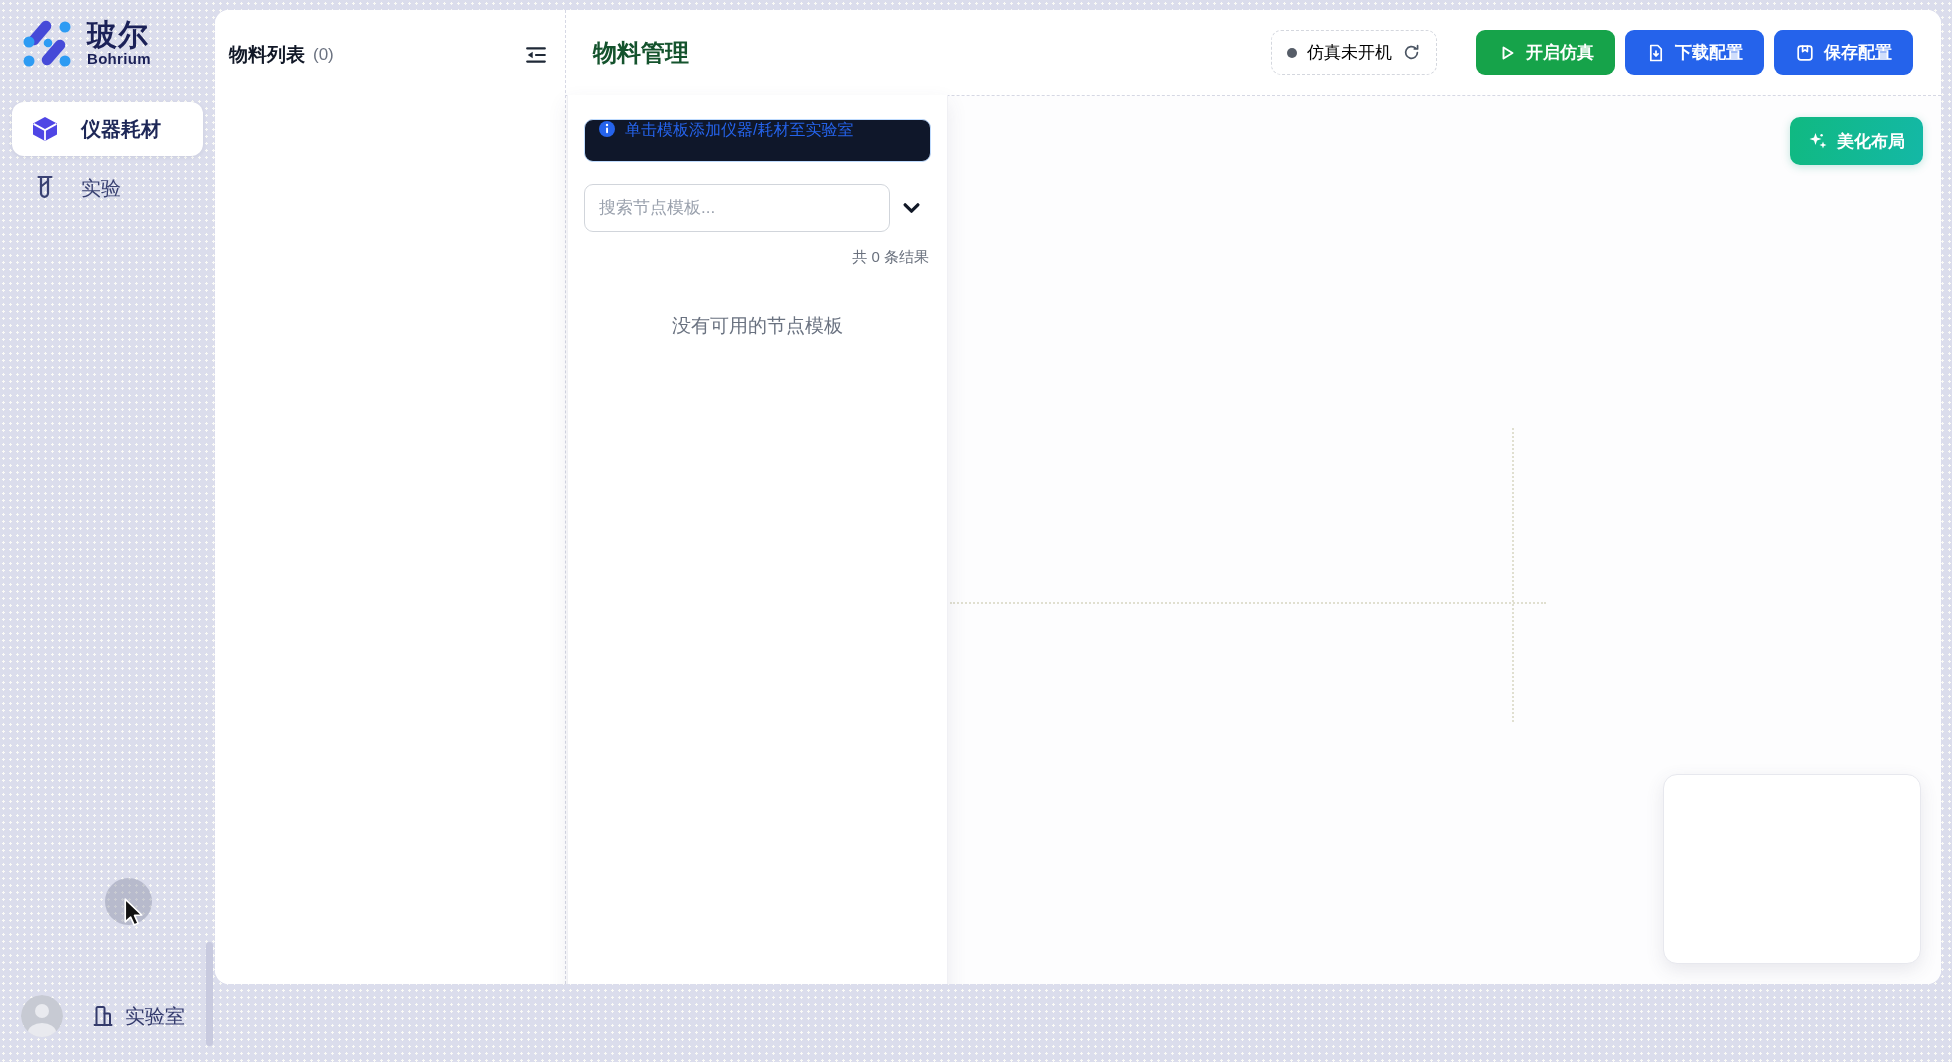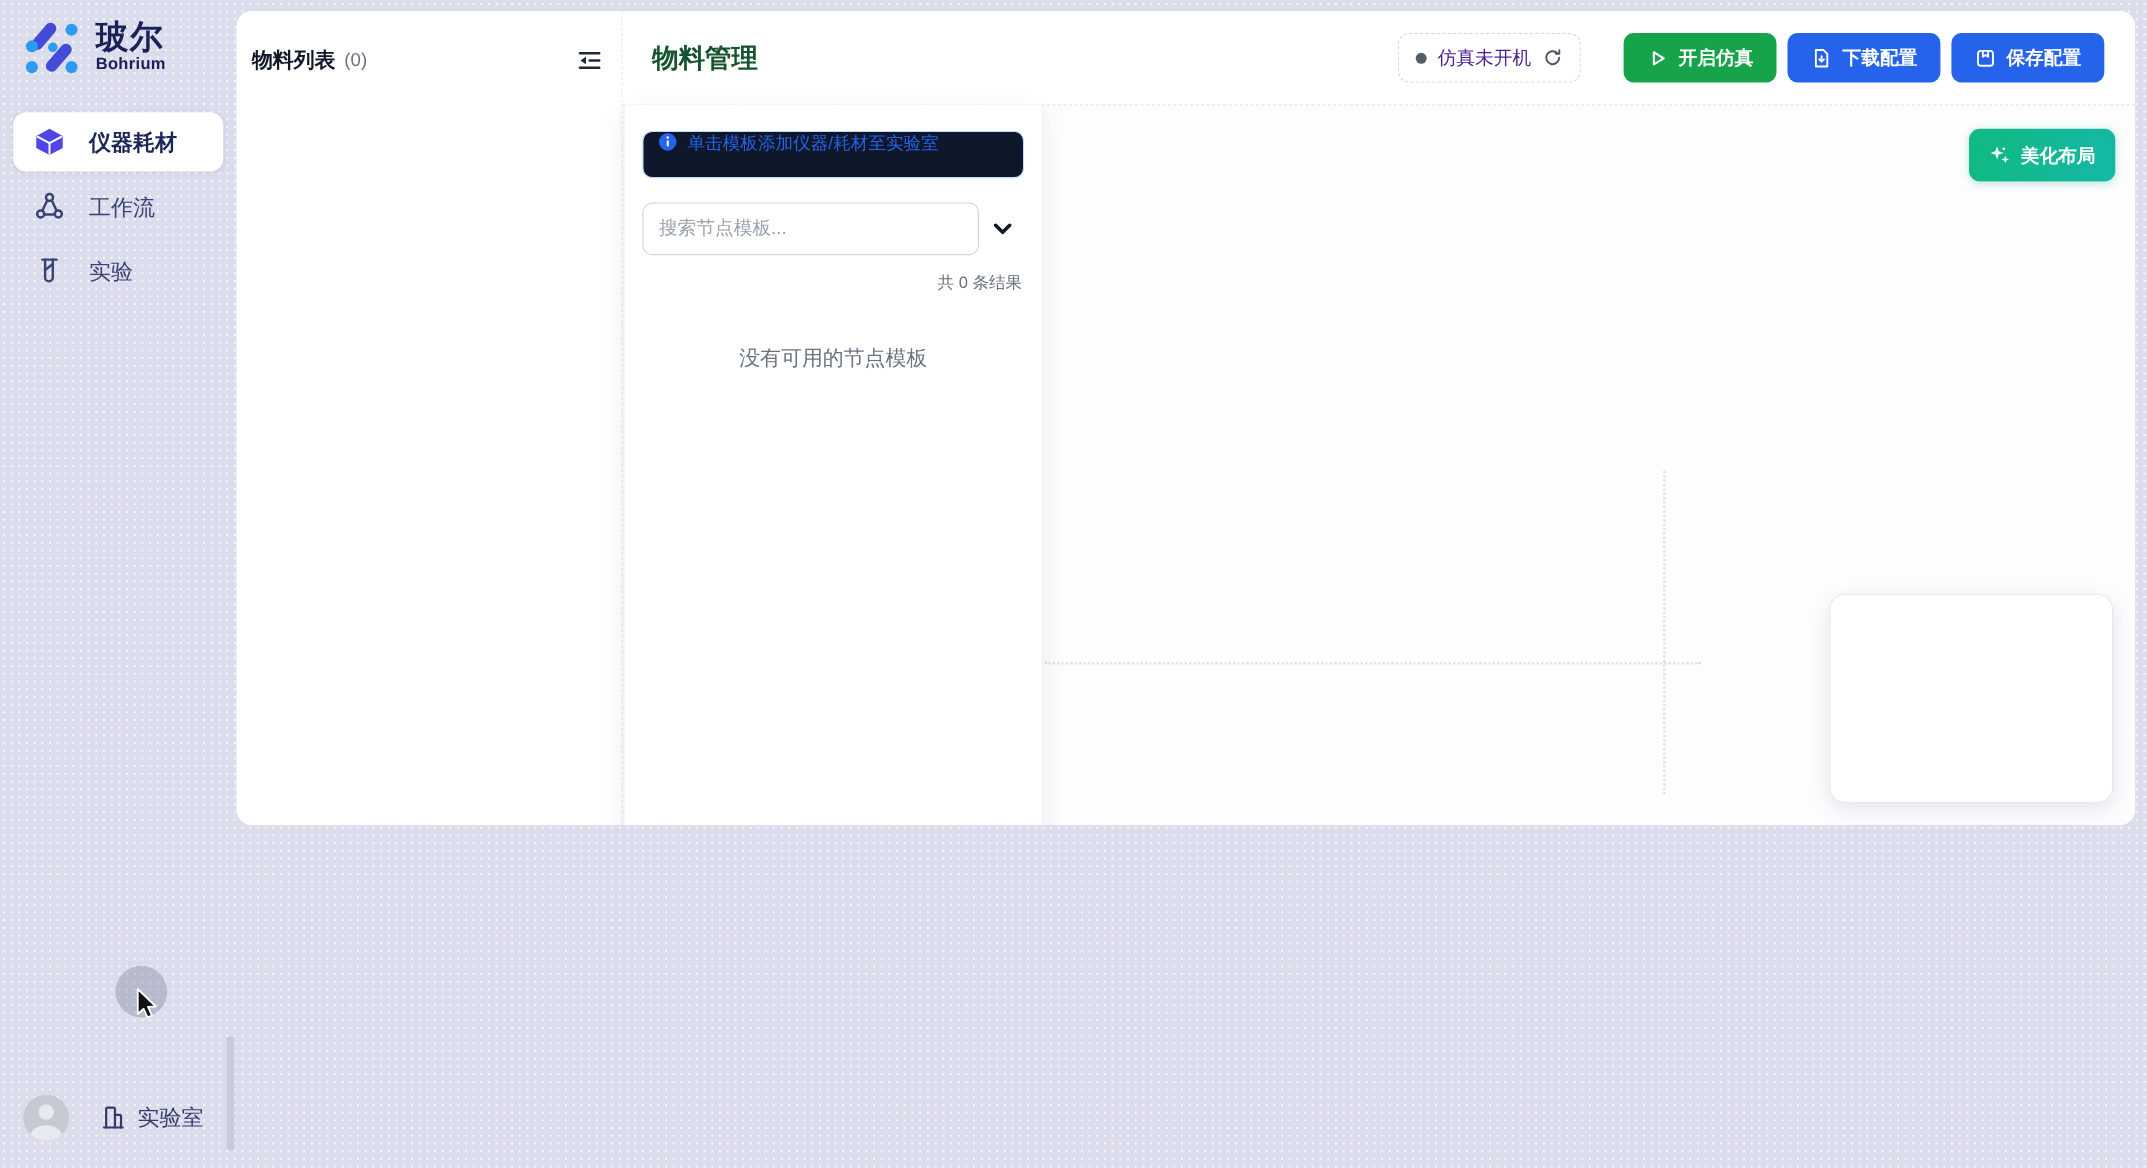--- a/index.html
+++ b/index.html
@@ -37,21 +37,21 @@
   .lab-switch { display:flex; align-items:center; gap:9px; margin-left:27px; cursor:pointer; }
   .lab-switch .lab-label { font-size:20px; color:#343b6d; }
   .ripple { position:absolute; left:105px; top:878px; width:47px; height:47px; border-radius:50%;
     background:rgba(124,129,152,.38); }
   .cursor { position:absolute; left:121px; top:897px; width:25px; height:31px; z-index:50; }
   .side-scroll-thumb { position:absolute; left:206px; top:942px; width:7px; height:104px;
     border-radius:4px; background:#c8cadf; z-index:30; }
 
   
   .main-card {
-    position:absolute; left:215px; top:10px; width:1726px; height:740px;
+    position:absolute; left:215px; top:10px; width:1726px; height:974px;
     background:#fff; border-radius:14px; display:flex; overflow:hidden;
   }
 
   
   .materials-panel { width:350px; flex:none; position:relative; background:#fff; padding:32px 18px 0 14px; }
   .materials-head { display:flex; align-items:center; }
   .materials-title { font-size:19px; font-weight:700; color:#111827; }
   .materials-count { font-size:17px; color:#6b7280; margin-left:8px; }
   .collapse-btn { margin-left:auto; width:22px; height:20px; cursor:pointer; display:flex; }
 
@@ -61,21 +61,21 @@
     height:86px; flex:none; border-bottom:1px dashed #d6d8e4;
     display:flex; align-items:center; padding:0 28px 0 27px; background:#fff;
   }
   .page-title { font-size:24px; font-weight:700; color:#14532d; margin-right:auto; }
 
   .status-pill {
     height:45px; display:flex; align-items:center; gap:10px; padding:0 15px;
     border:1.5px dashed #d4d7de; border-radius:10px; background:#fff; margin-right:19px;
   }
   .status-dot { width:10px; height:10px; border-radius:50%; background:#565d68; }
-  .status-text { font-size:17px; color:#4c1d95; }
+  .status-text { font-size:17px; color:#000000; }
   .refresh-btn { width:19px; height:19px; display:flex; cursor:pointer; }
 
   .btn {
     height:45px; border:none; border-radius:9px; display:flex; align-items:center; gap:9px;
     padding:0 21px; font-size:17px; font-weight:600; color:#fff; cursor:pointer;
     font-family:inherit;
     margin-left:20px;
   }
   .btn + .btn { margin-left:10px; }
   .btn-green { background:var(--green,#16a34a); }
@@ -154,31 +154,20 @@
         <span class="nav-ico">
           <svg viewBox="0 0 30 30" width="30" height="30">
             <path d="M15 3 27 9.6v11L15 27 3 20.6v-11Z" fill="#4f46e5"></path>
             <path d="M3.6 9.9 15 16.1l11.4-6.2M15 16.1v10.4" stroke="#fff" stroke-width="1.8" fill="none" stroke-linejoin="round"></path>
           </svg>
         </span>
         <span>仪器耗材</span>
       </div>
       <div class="nav-item">
         <span class="nav-ico">
-          <svg viewBox="0 0 30 30" width="30" height="30" fill="none" stroke="#3a4273" stroke-width="2.2">
-            <circle cx="15" cy="6.5" r="3.2"></circle>
-            <circle cx="7" cy="21.5" r="3.2"></circle>
-            <circle cx="23" cy="21.5" r="3.2"></circle>
-            <path d="M12.9 9.2 8.5 18.5M17.1 9.2l4.4 9.3M10.3 22h9.4" stroke-linecap="round"></path>
-          </svg>
-        </span>
-        <span>工作流</span>
-      </div>
-      <div class="nav-item">
-        <span class="nav-ico">
           <svg viewBox="0 0 30 30" width="30" height="30" fill="none" stroke="#3a4273" stroke-width="2.2" stroke-linecap="round">
             <path d="M11 4v16.3a3.5 3.5 0 0 0 7 0V4"></path>
             <path d="M8.5 4h13"></path>
             <path d="M11 13.5 18 8"></path>
           </svg>
         </span>
         <span>实验</span>
       </div>
     </nav>
 

